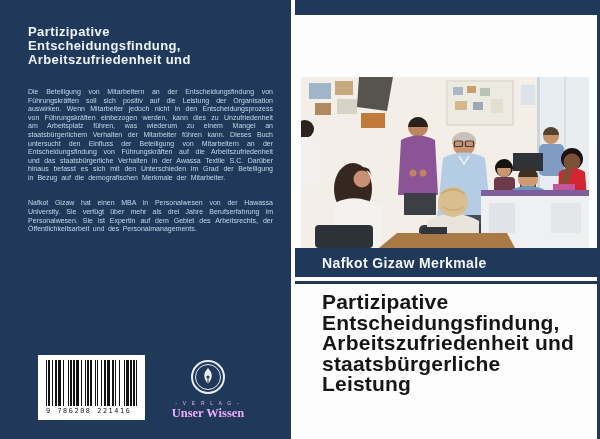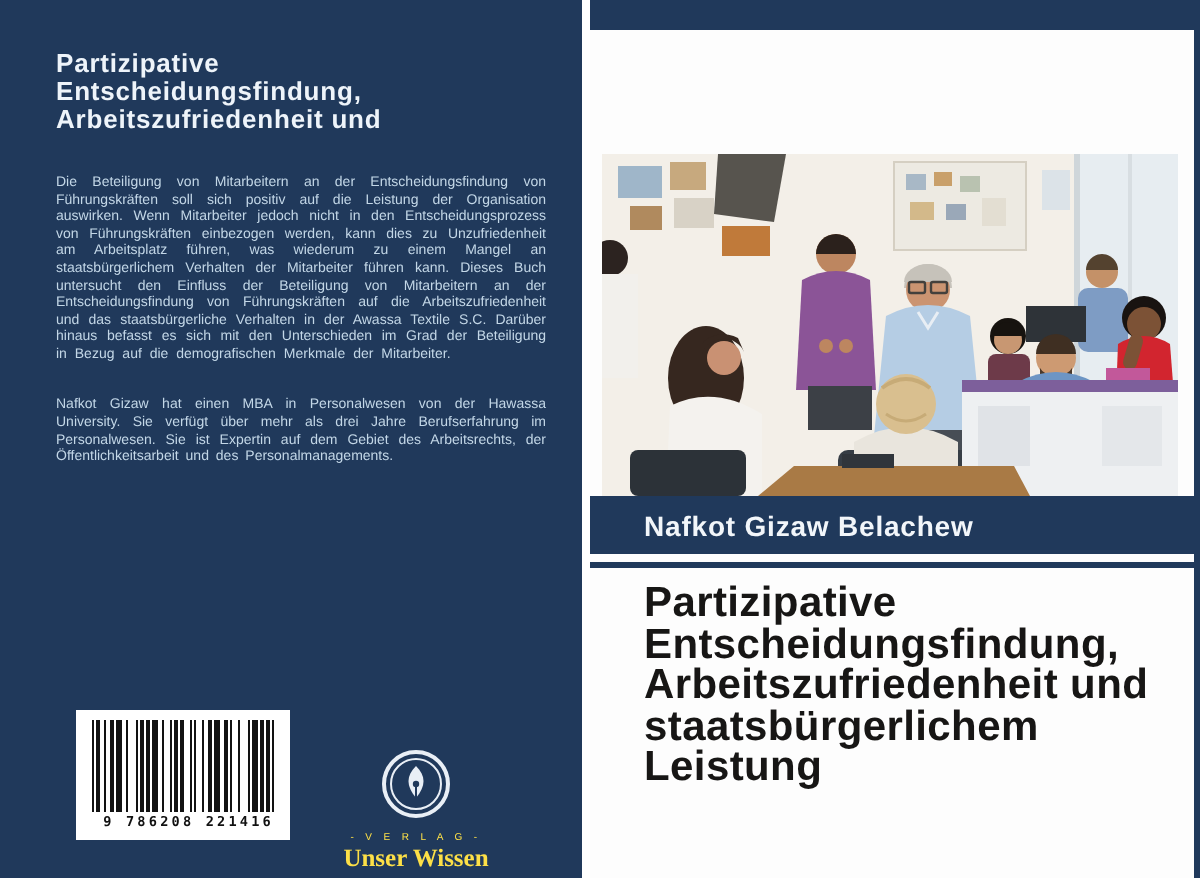--- a/index.html
+++ b/index.html
@@ -12,28 +12,28 @@
   .lp-blurb{position:absolute;left:28px;top:88px;width:245px;color:#c3d7e7;
             font-size:7px;line-height:8.6px;text-align:justify;word-spacing:2px;}
   .lp-bio{position:absolute;left:28px;top:199px;width:245px;color:#c3d7e7;
           font-size:7px;line-height:8.8px;text-align:justify;word-spacing:1.5px;}
   
   .barcode-box{position:absolute;left:38px;top:355px;width:107px;height:65px;background:#fff;
                box-sizing:border-box;padding:5px 8px 2px 8px;display:flex;flex-direction:column;}
   .barcode-bars{display:flex;height:46px;width:100%;}
   .barcode-bars .bar{background:#121212;}
   .barcode-bars .space{background:#ffffff;}
-  .barcode-digits{height:10px;text-align:right;color:#111;font-family:"DejaVu Sans Mono",monospace;
-                  font-size:6.8px;letter-spacing:1.6px;white-space:nowrap;margin-top:1px;font-weight:bold;}
+  .barcode-digits{height:10px;text-align:left;color:#111;font-family:"DejaVu Sans Mono",monospace;
+                  font-size:6.8px;letter-spacing:1.6px;white-space:nowrap;margin-top:1px;}
   
   .logo{position:absolute;text-align:center;}
   .logo .ring{margin:0 auto;}
   .verlag-line{font-size:5px;letter-spacing:2.2px;margin-top:2px;white-space:nowrap;}
   .logo-name{font-family:"Liberation Serif",serif;font-weight:bold;font-size:12.5px;margin-top:0px;white-space:nowrap;}
-  .logo-bottom{left:162px;top:375px;width:92px;color:#fde047;}
+  .logo-bottom{left:162px;top:360px;width:92px;color:#f0abfc;}
   
   .right-panel{position:absolute;left:295px;top:0;width:305px;height:439px;background:#fdfdfd;}
   .rp-edge{position:absolute;right:0;top:0;width:3px;height:439px;background:#20395b;}
   .rp-topbar{position:absolute;left:0;top:0;width:305px;height:15px;background:#20395b;}
   .photo-frame{position:absolute;left:6px;top:77px;width:288px;height:171px;background:#f3efe8;}
   .author-bar{position:absolute;left:0;top:248px;width:305px;height:29px;background:#20395b;
               display:flex;align-items:center;}
   .author-bar span{color:#f2f6fa;font-weight:bold;font-size:14px;letter-spacing:.4px;padding-left:27px;}
   .rp-rule{position:absolute;left:0;top:281px;width:302px;height:2.5px;background:#20395b;}
   .rp-title{position:absolute;left:27px;top:292px;width:270px;color:#171615;
@@ -212,29 +212,29 @@
         <rect x="252" y="107" width="22" height="6" fill="#c2589a"></rect>
         <rect x="180" y="119" width="108" height="52" fill="#eef0f2"></rect>
         <rect x="188" y="126" width="26" height="30" fill="#e0e3e7"></rect>
         <rect x="250" y="126" width="30" height="30" fill="#e4e7ea"></rect>
         <polygon points="78,171 214,171 206,156 96,156" fill="#a97a45"></polygon>
         <rect x="120" y="150" width="26" height="7" fill="#30353b"></rect>
       </svg>
     </div>
 
     <div class="author-bar">
-      <span>Nafkot Gizaw Belachew</span>
+      <span>Nafkot Gizaw Merkmale</span>
     </div>
 
     <div class="rp-rule"></div>
 
     <div class="rp-title">
       <div>Partizipative</div>
       <div>Entscheidungsfindung,</div>
       <div>Arbeitszufriedenheit und</div>
-      <div>staatsbürgerlichem</div>
+      <div>staatsbürgerliche</div>
       <div>Leistung</div>
     </div>
 
     <div class="rp-edge"></div>
   </div>
 
 </div>
 
 </body></html>

